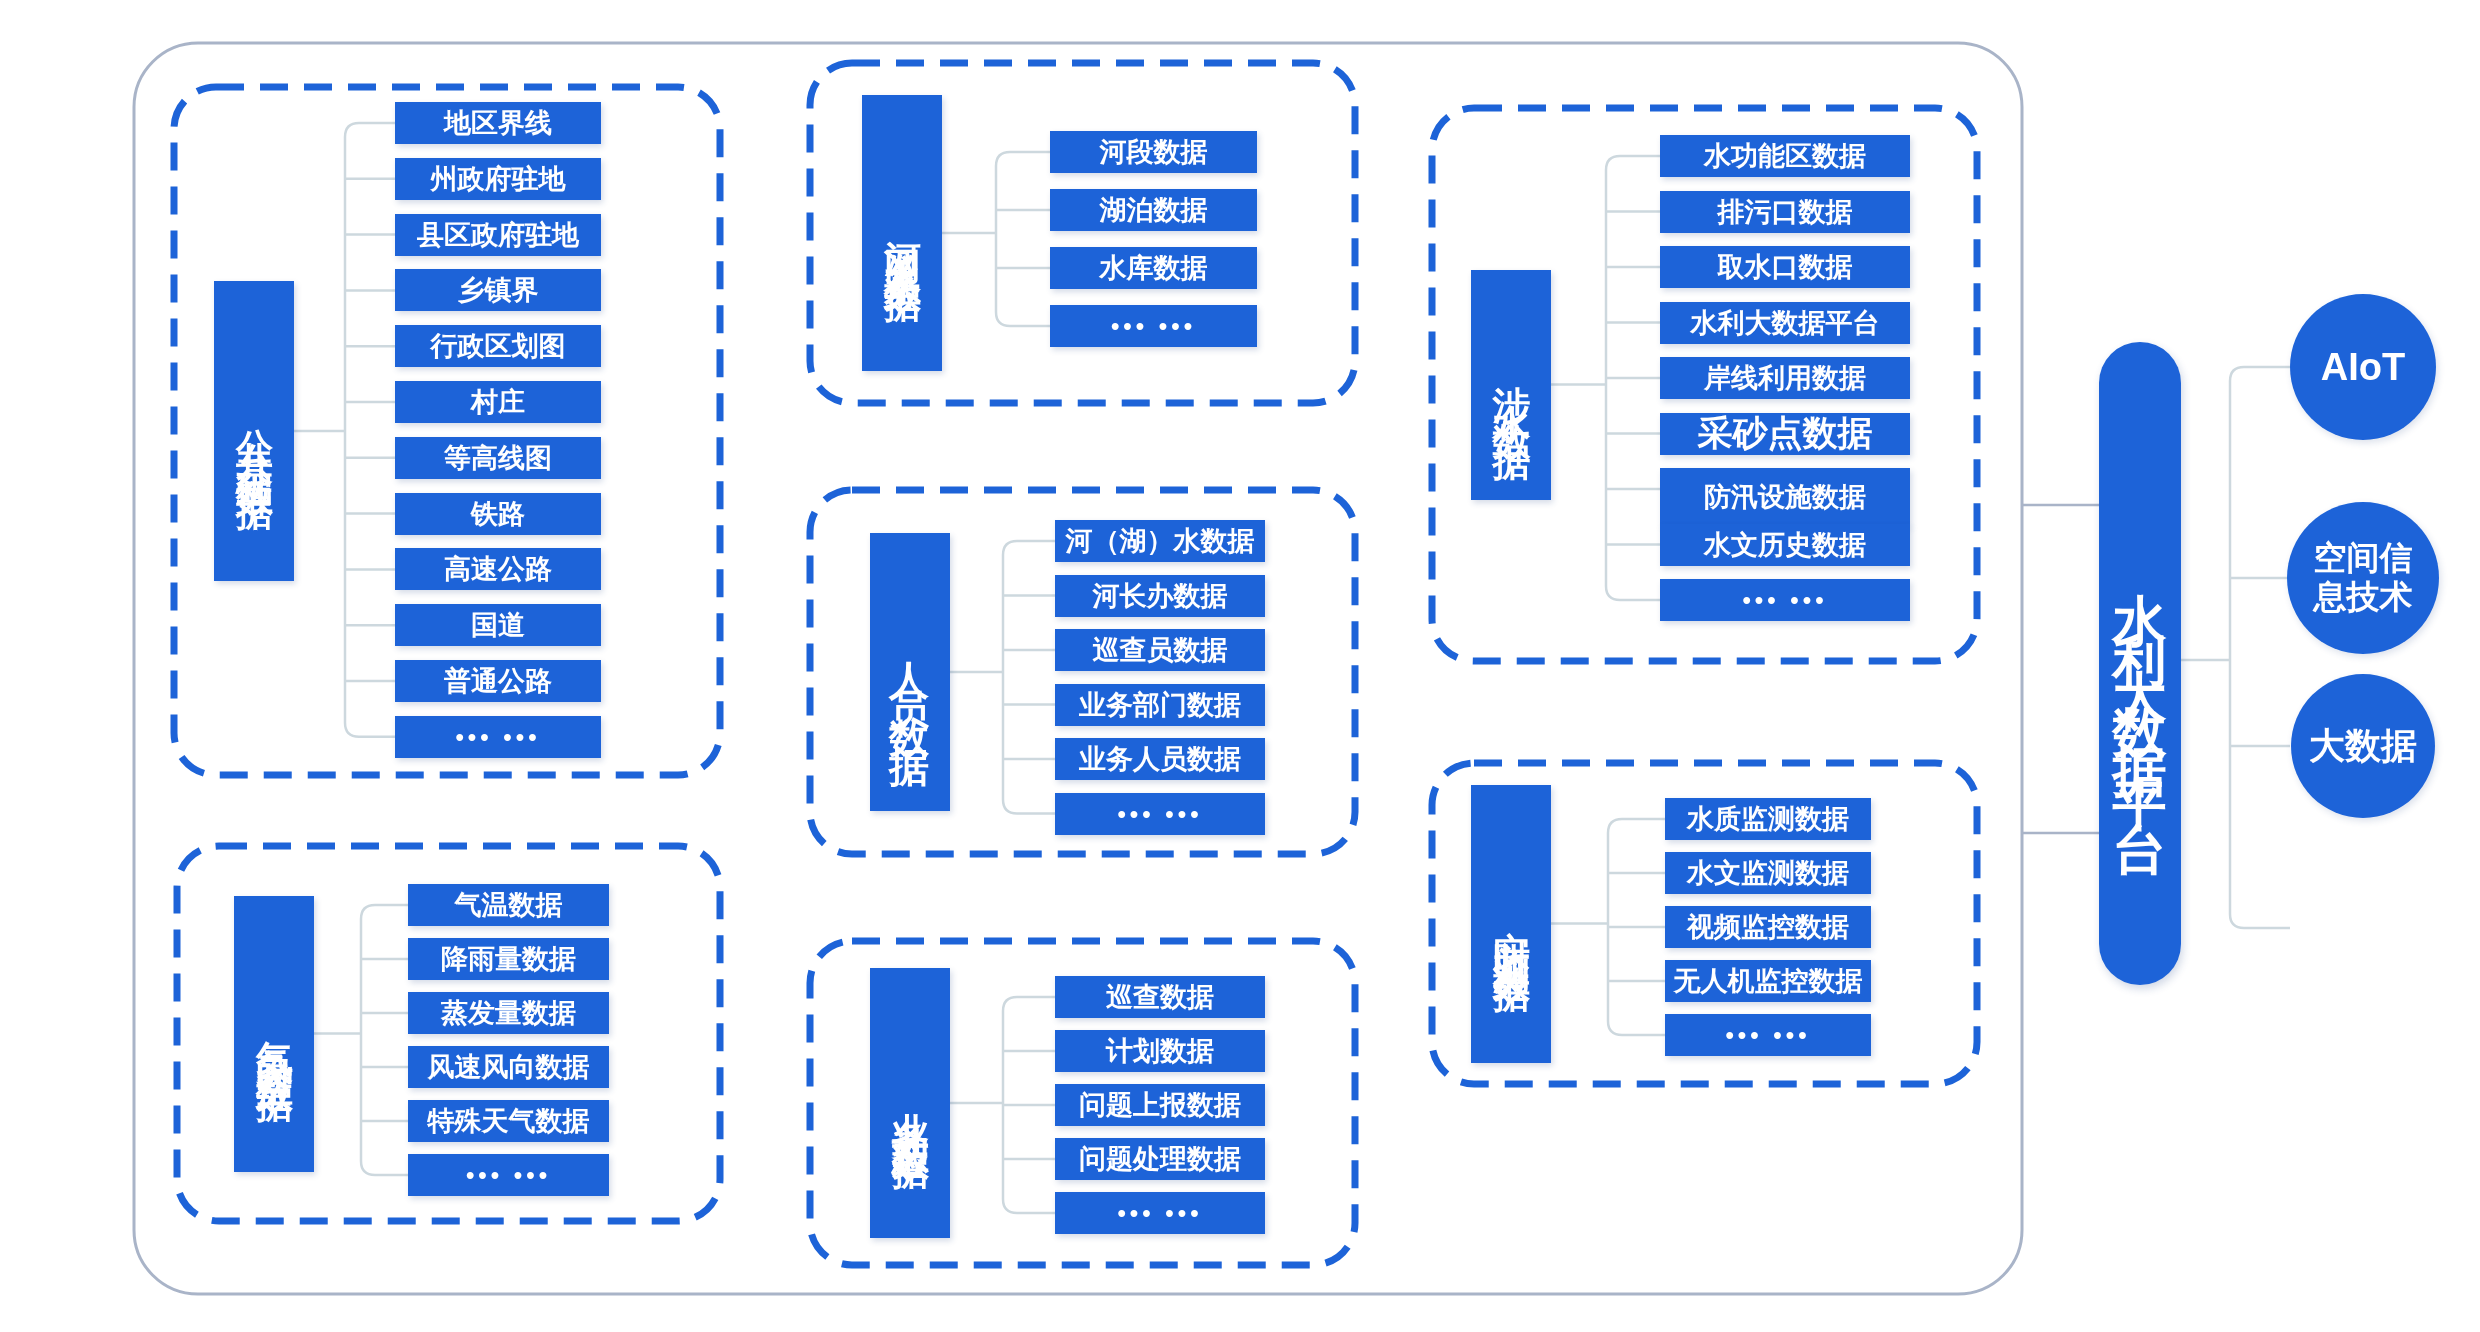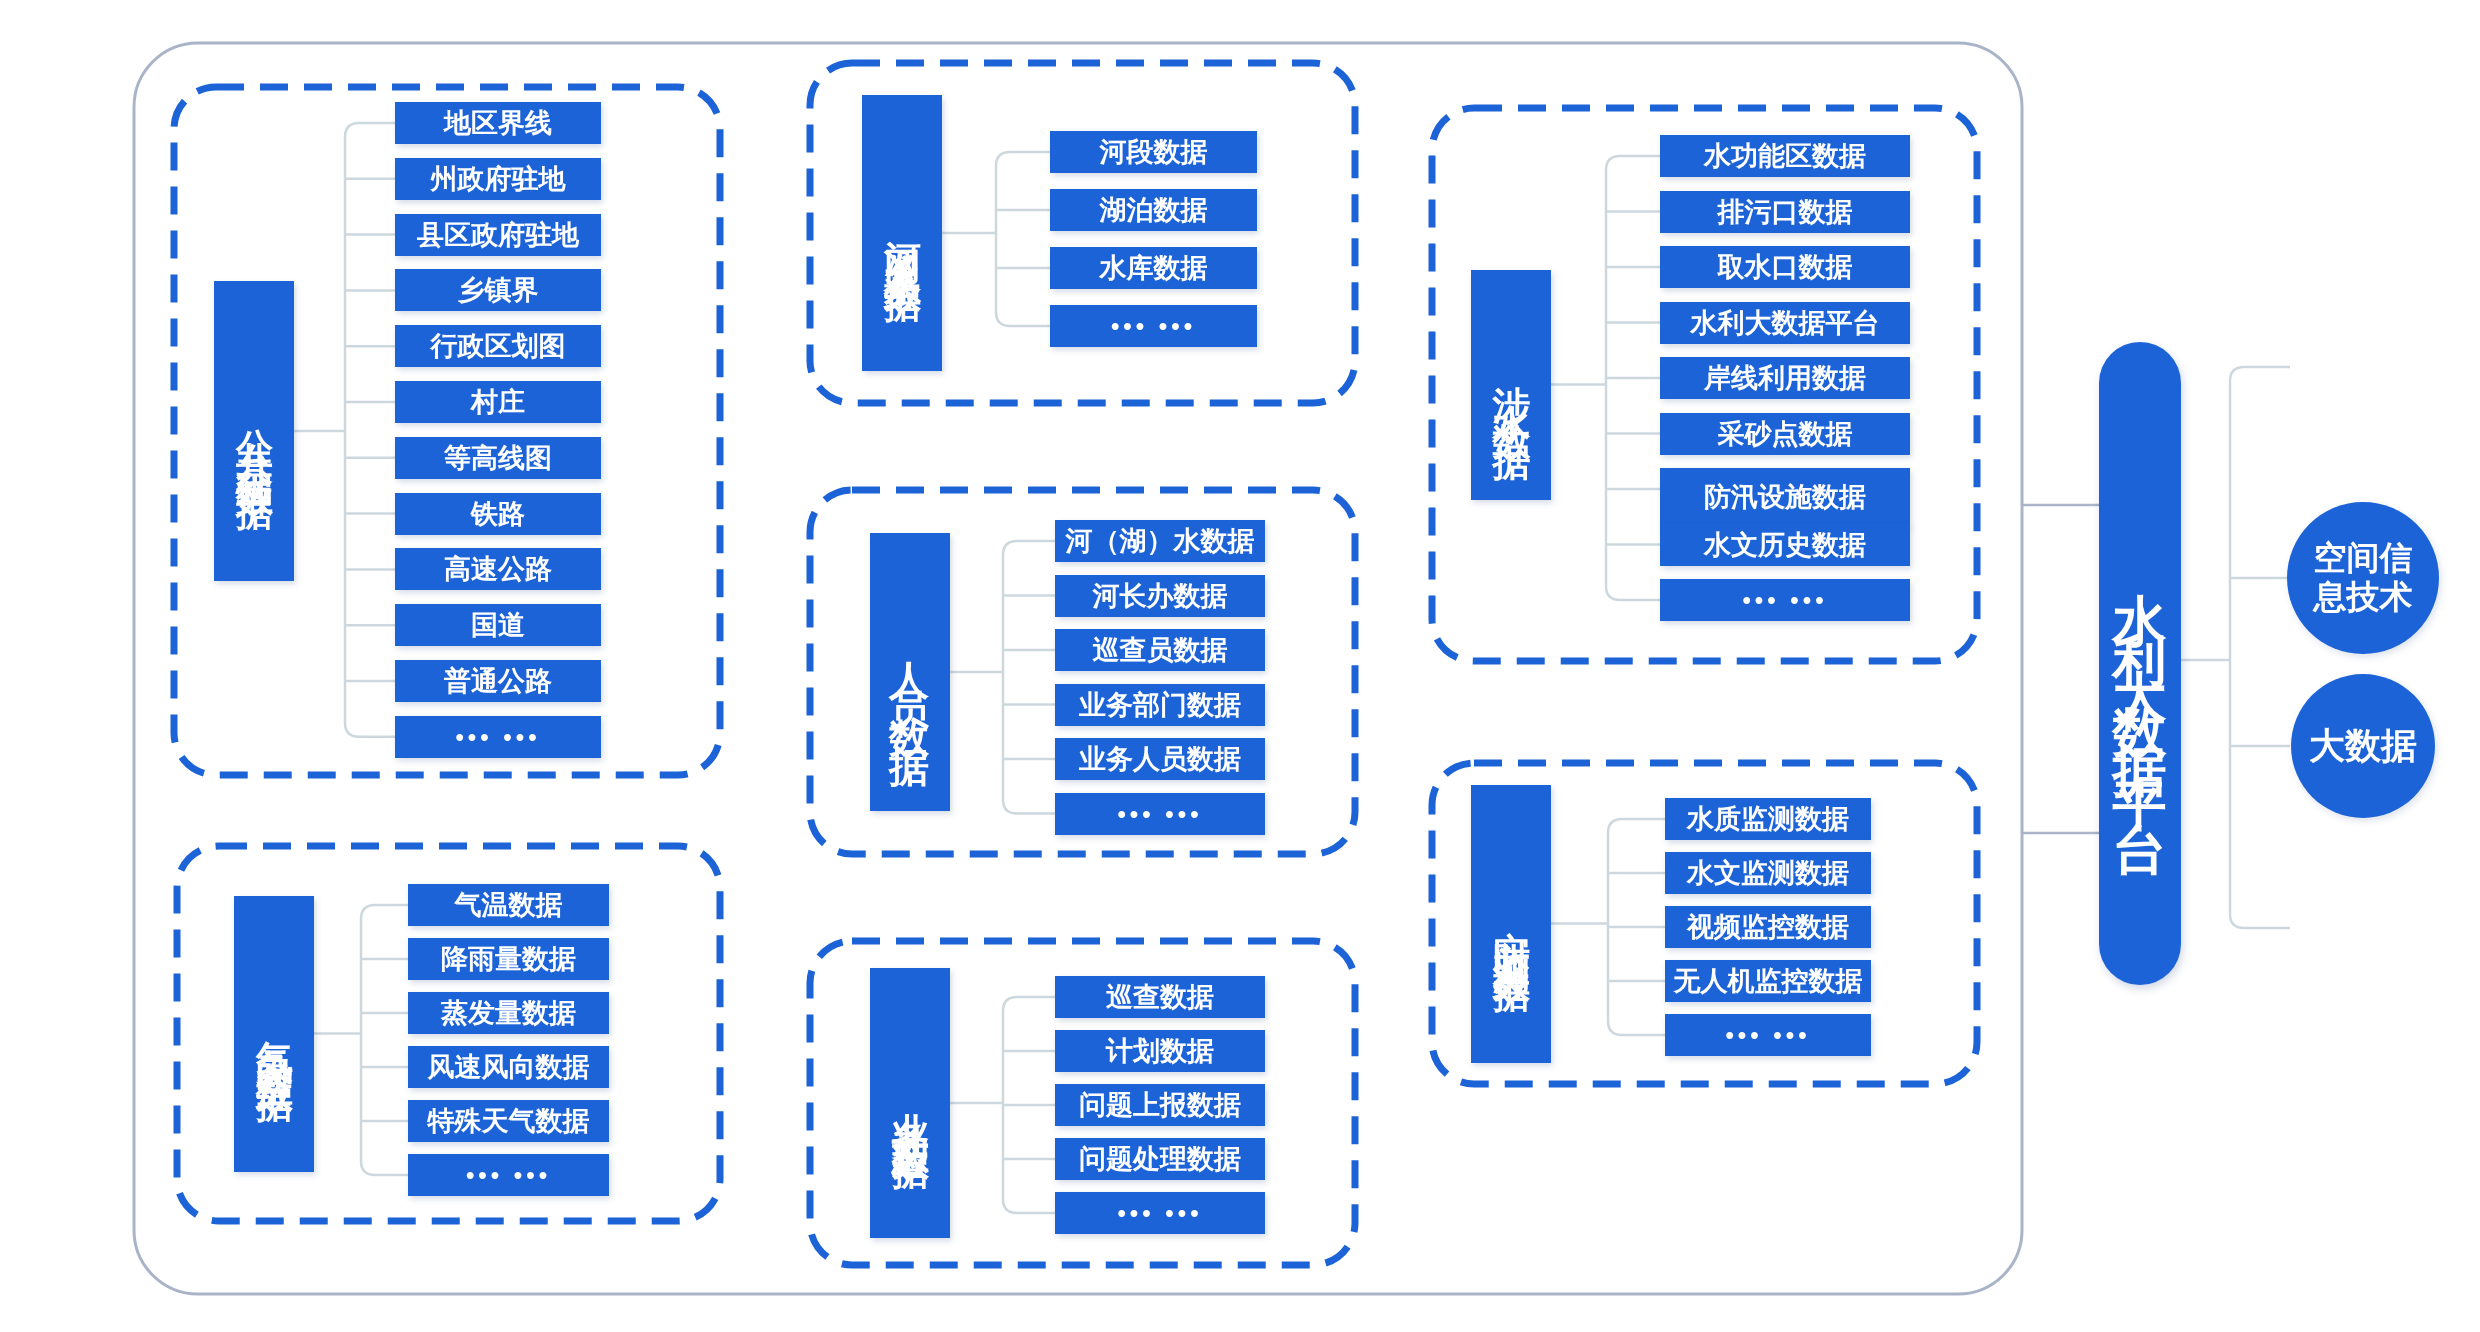--- a/index.html
+++ b/index.html
@@ -149,21 +149,21 @@
     <div class="node bar" style="left: 1660px; top: 246px; width: 250px; height: 42px; background: rgb(29, 99, 216); color: rgb(255, 255, 255);">
       <span class="itemtext" style="font-size: 27px; letter-spacing: 0px;">取水口数据</span>
     </div>
     <div class="node bar" style="left: 1660px; top: 301.5px; width: 250px; height: 42px; background: rgb(29, 99, 216); color: rgb(255, 255, 255);">
       <span class="itemtext" style="font-size: 27px; letter-spacing: 0px;">水利大数据平台</span>
     </div>
     <div class="node bar" style="left: 1660px; top: 357px; width: 250px; height: 42px; background: rgb(29, 99, 216); color: rgb(255, 255, 255);">
       <span class="itemtext" style="font-size: 27px; letter-spacing: 0px;">岸线利用数据</span>
     </div>
     <div class="node bar" style="left: 1660px; top: 412.5px; width: 250px; height: 42px; background: rgb(29, 99, 216); color: rgb(255, 255, 255);">
-      <span class="itemtext" style="font-size: 27px; letter-spacing: 0px;">采砂点数据</span>
+      <span class="itemtext" style="font-size: 35px; letter-spacing: 0px;">采砂点数据</span>
     </div>
     <div class="node bar" style="left: 1660px; top: 468px; width: 250px; height: 58px; background: rgb(29, 99, 216); color: rgb(255, 255, 255);">
       <span class="itemtext" style="font-size: 27px; letter-spacing: 0px;">防汛设施数据</span>
     </div>
     <div class="node bar" style="left: 1660px; top: 523.5px; width: 250px; height: 42px; background: rgb(29, 99, 216); color: rgb(255, 255, 255);">
       <span class="itemtext" style="font-size: 27px; letter-spacing: 0px;">水文历史数据</span>
     </div>
     <div class="node bar" style="left: 1660px; top: 579px; width: 250px; height: 42px; background: rgb(29, 99, 216); color: rgb(255, 255, 255);">
       <span class="itemtext" style="font-size: 24px; letter-spacing: 4px;">••• •••</span>
     </div>
@@ -240,20 +240,23 @@
       <span class="itemtext" style="font-size: 27px; letter-spacing: 0px;">视频监控数据</span>
     </div>
     <div class="node bar" style="left: 1665px; top: 960px; width: 206px; height: 42px; background: rgb(29, 99, 216); color: rgb(255, 255, 255);">
       <span class="itemtext" style="font-size: 27px; letter-spacing: 0px;">无人机监控数据</span>
     </div>
     <div class="node bar" style="left: 1665px; top: 1014px; width: 206px; height: 42px; background: rgb(29, 99, 216); color: rgb(255, 255, 255);">
       <span class="itemtext" style="font-size: 24px; letter-spacing: 4px;">••• •••</span>
     </div>
     <div class="node pill" style="left: 2099px; top: 342px; width: 82px; height: 643px; background: rgb(29, 99, 216); border-radius: 41px;">
       <span class="vtext" style="font-size: 54px; letter-spacing: 38px; margin-bottom: -38px;">水利大数据平台</span>
+    </div>
+    <div class="node circle" style="left: 2290px; top: 294px; width: 146px; height: 146px; background: rgb(29, 99, 216); padding: 0px 14px;">
+      <span style="font-size: 38px;">AIoT</span>
     </div>
     <div class="node circle" style="left: 2287px; top: 502px; width: 152px; height: 152px; background: rgb(29, 99, 216); padding: 0px 14px;">
       <span style="font-size: 33px;">空间信息技术</span>
     </div>
     <div class="node circle" style="left: 2291px; top: 674px; width: 144px; height: 144px; background: rgb(29, 99, 216); padding: 0px 14px;">
       <span style="font-size: 36px;">大数据</span>
     </div>
   </div>
 
 </body></html>

